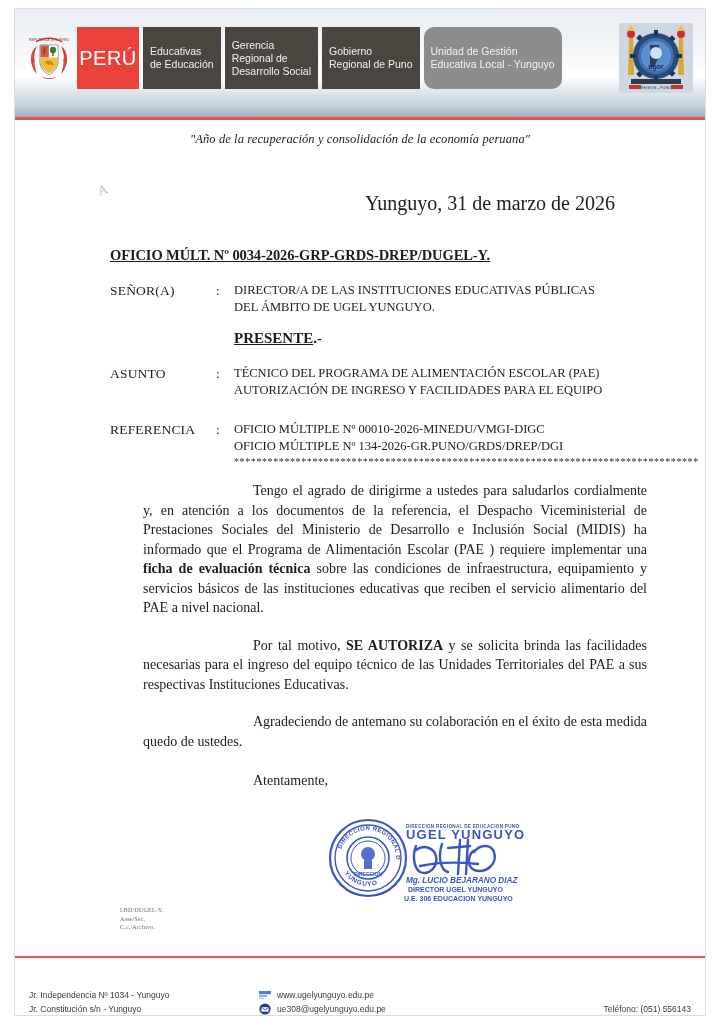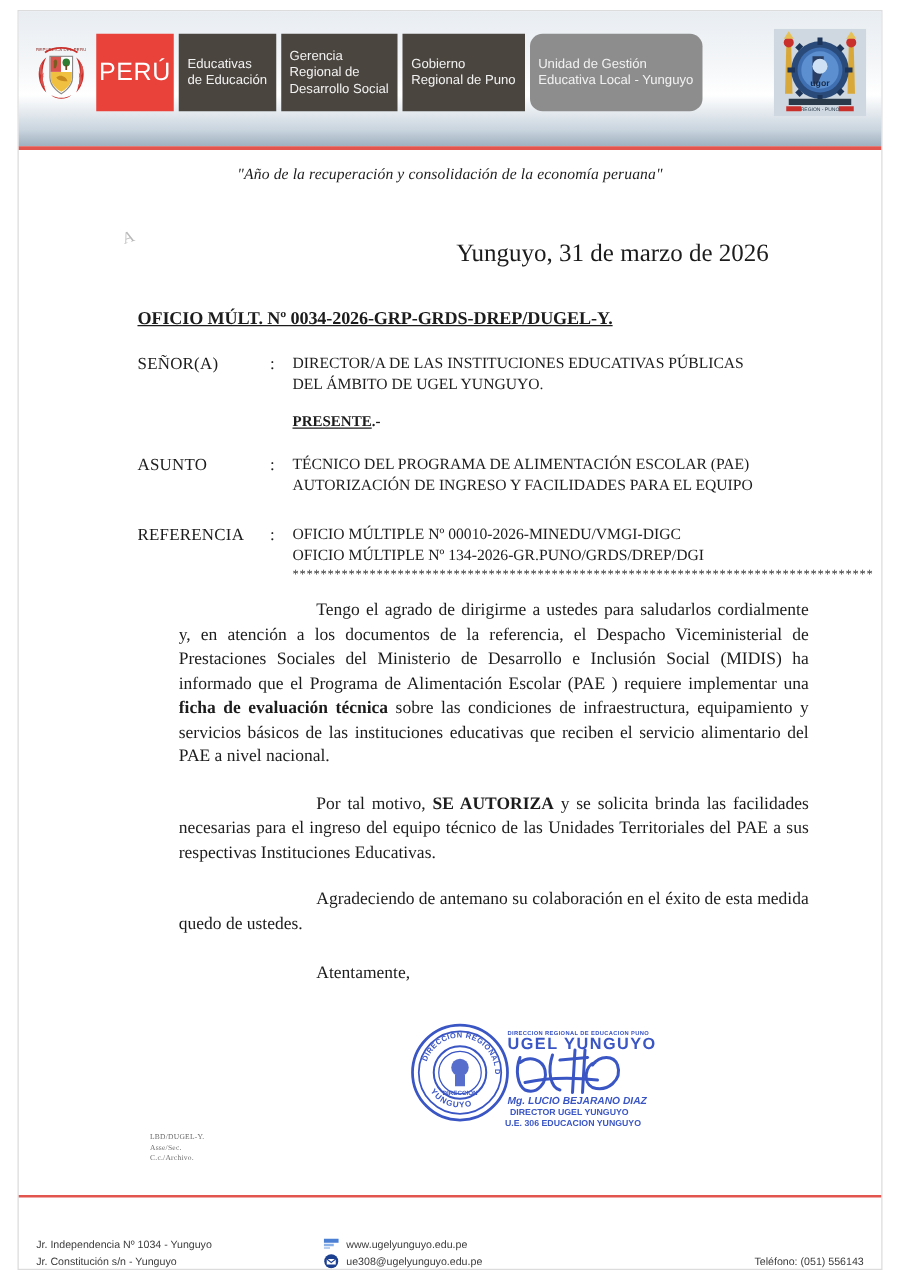--- a/index.html
+++ b/index.html
@@ -174,21 +174,21 @@
   }
   .f-value {
     flex: 1 1 auto;
     padding-right: 45px;
   }
   .f-value .line { display: block; }
 
   .presente {
     margin-top: 14px;
     padding-left: 219px;
-    font-size: 12px;
+    font-size: 15px;
     font-weight: 700;
   }
   .presente u { text-decoration: underline; }
   .presente .dash { font-weight: 700; text-decoration: none; }
 
   .asterisks {
     padding-left: 219px;
     padding-right: 45px;
     font-size: 10px;
     letter-spacing: .6px;

